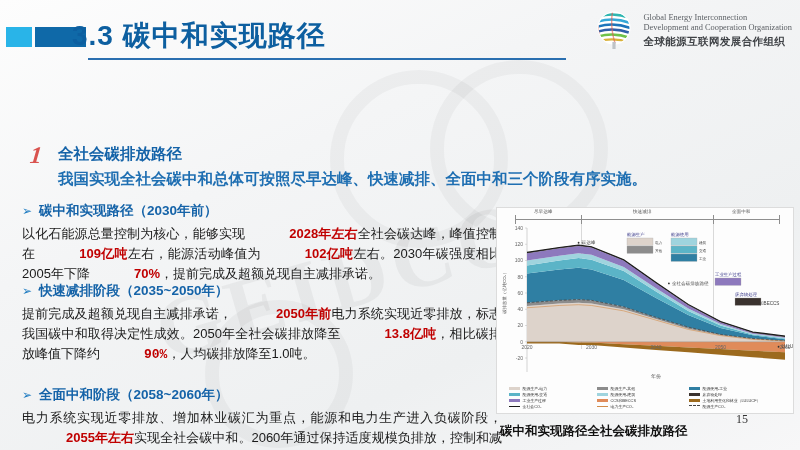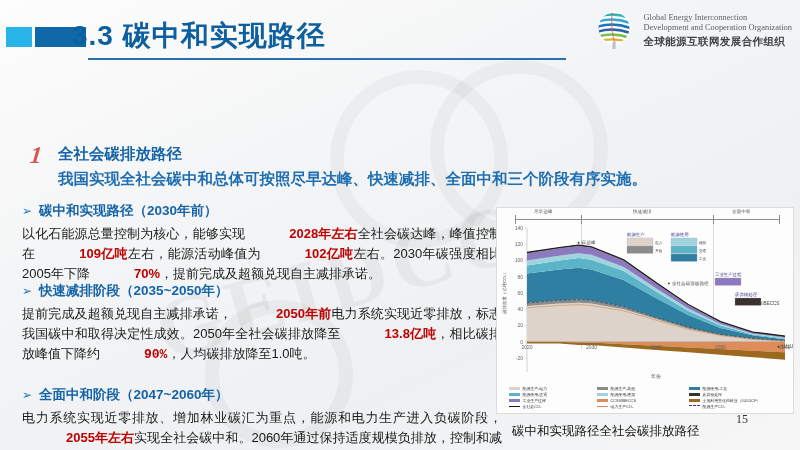--- a/index.html
+++ b/index.html
@@ -66,21 +66,21 @@
   .phase-vline{position:absolute;top:11px;width:1px;height:130px;background:#d9d9d9;}
 
   .plot{position:absolute;left:0;top:14px;width:296px;height:160px;}
 
   .legend{position:absolute;left:12px;top:178px;width:278px;
      display:grid;grid-template-columns:88px 92px 98px;row-gap:1px;column-gap:0px;}
   .lg{display:flex;align-items:center;font-size:3.9px;color:#333;white-space:nowrap;}
   .lgsw{display:inline-block;width:11px;height:3.4px;margin-right:2.5px;flex:none;}
   .lgln{display:inline-block;width:11px;height:1.6px;margin-right:2.5px;flex:none;}
 
-  .caption{position:absolute;left:512px;top:423px;font-size:12.5px;font-weight:normal;color:#111;}
+  .caption{position:absolute;left:500px;top:423px;font-size:12.5px;font-weight:bold;color:#111;}
   .pageno{position:absolute;left:736px;top:412px;font-size:12px;color:#333;
      font-family:"Liberation Serif",serif;}
 </style>
 </head>
 <body>
 
 <div class="slide">
 
   <div class="wm wm1"></div>
   <div class="wm wm2"></div>
@@ -142,21 +142,21 @@
       <div class="sec-head">
         <span class="arrow">➢</span>
         <span>快速减排阶段（2035~2050年）</span>
       </div>
       <div class="sec-body"><span>提前完成及超额兑现自主减排承诺，</span><span class="hl" style="color: rgb(192, 0, 0);">2050年前</span><span>电力系统实现近零排放，标志我国碳中和取得决定性成效。2050年全社会碳排放降至</span><span class="hl" style="color: rgb(192, 0, 0);">13.8亿吨</span><span>，相比碳排放峰值下降约</span><span class="hl" style="color: rgb(192, 0, 0); font-family: Liberation Mono, monospace;">90%</span><span>，人均碳排放降至1.0吨。</span></div>
     </div>
 
     <div class="sec s3">
       <div class="sec-head">
         <span class="arrow">➢</span>
-        <span>全面中和阶段（2047~2060年）</span>
+        <span>全面中和阶段（2058~2060年）</span>
       </div>
       <div class="sec-body"><span>电力系统实现近零排放、增加林业碳汇为重点，能源和电力生产进入负碳阶段，</span><span class="hl" style="color: rgb(192, 0, 0);">2055年左右</span><span>实现全社会碳中和。2060年通过保持适度规模负排放，控制和减少我国累积碳排放量。</span></div>
     </div>
 
     <div class="chart-box" style="top:143px;">
       <div class="phase-bar">
         <div class="phase-line"></div>
       <div class="phase-lab" style="left: 37px;">尽早达峰</div>
           <div class="phase-tick" style="left: 18px;"></div>
           <div class="phase-tick" style="left: 84px;"></div>

